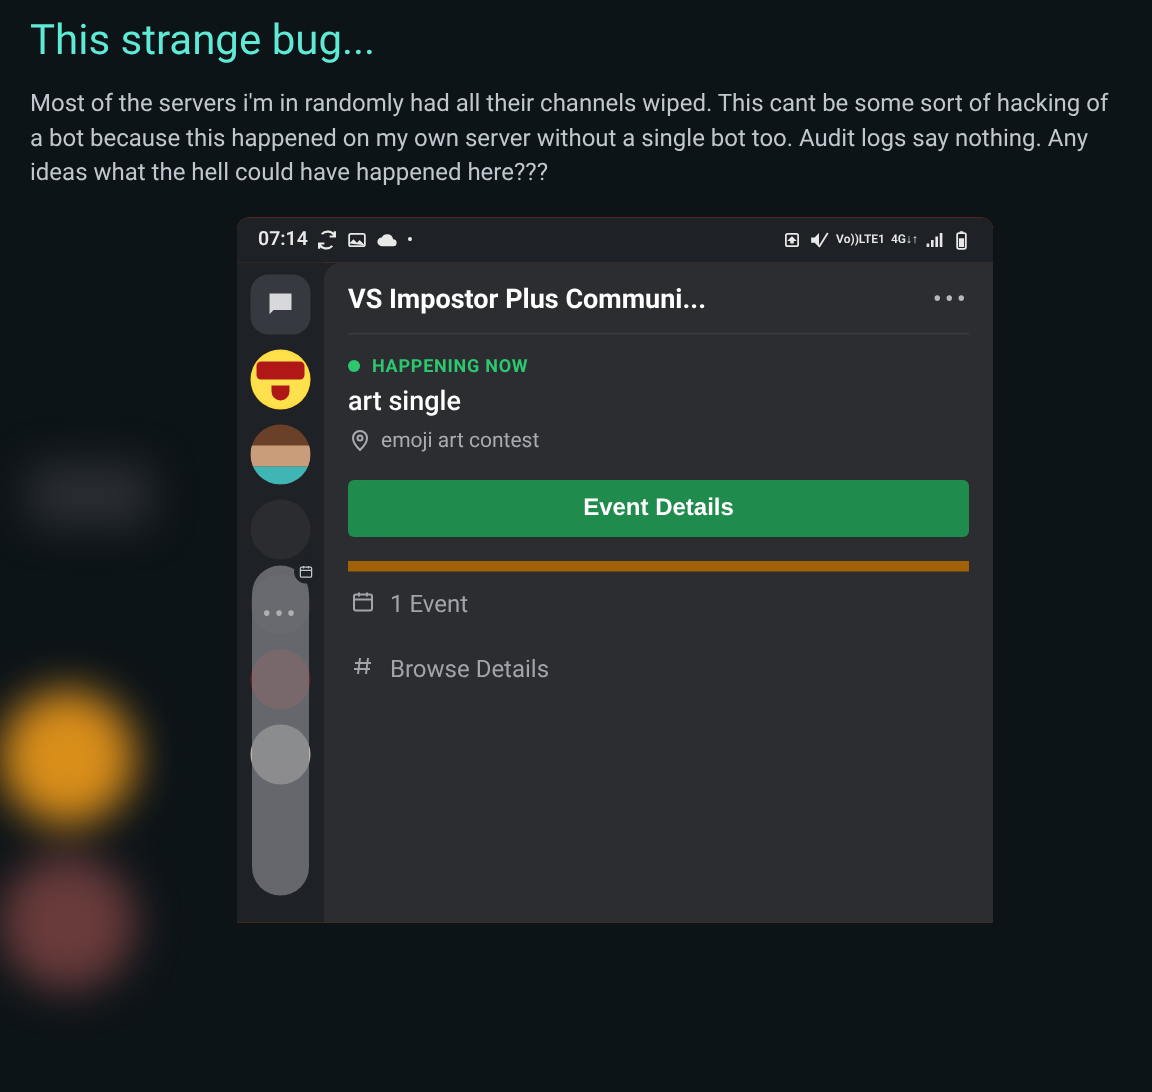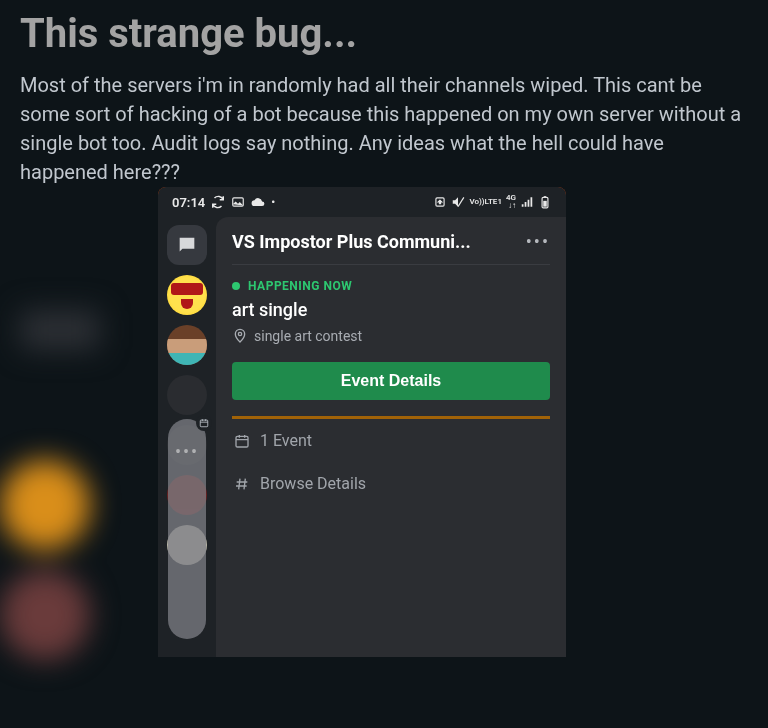--- a/index.html
+++ b/index.html
@@ -9,50 +9,51 @@
     background: #0d1418;
     font-family: -apple-system, BlinkMacSystemFont, "Segoe UI", Roboto, Helvetica, Arial, sans-serif;
     color: #dcddde;
     overflow: hidden;
     position: relative;
   }
   .post {
     padding: 10px 20px 0 20px;
   }
   .post-title {
-    font-size: 40px;
-    font-weight: 700;
-    color: #a3a3a3;
+    font-size: 28px;
+    font-weight: 400;
+    color: #5eead4;
     margin-bottom: 14px;
   }
   .post-body {
-    font-size: 20px;
+    font-size: 16px;
     line-height: 1.45;
     color: #c1c7ce;
+    margin-bottom: 18px;
   }
   
   .bg-blur {
     position: absolute;
     left: 0; right: 0; bottom: 0; top: 250px;
     filter: blur(14px);
     z-index: 0;
   }
   .bg-circle { position: absolute; border-radius: 50%; }
   .bg1 { width: 90px; height: 90px; left: 0px; top: 210px; background: #d98e1a; }
   .bg2 { width: 90px; height: 90px; left: 0px; top: 320px; background: #6a3b3b; }
   .bg-rect { position:absolute; left:20px; top:60px; width:80px; height:40px; background:#2c2f34; border-radius:6px; }
   .phone-wrap {
     position: relative;
     z-index: 1;
     margin: 0 auto;
     width: 452px;
     margin-left: 158px;
   }
   .phone {
-    width: 408px;
+    width: 504px;
     background: #c2410c;
     border-radius: 8px 8px 0 0;
     overflow: hidden;
     font-size: 14px;
     position: relative;
   }
   .statusbar {
     height: 30px;
     display: flex;
     align-items: center;
@@ -140,21 +141,21 @@
   }
   .server-header {
     display:flex; align-items:center; justify-content:space-between;
     padding-bottom: 12px;
     border-bottom: 1px solid #3a3c41;
   }
   .server-name { font-size:18px; font-weight:700; color:#ffffff; }
   .dots3 { color:#b5b8bd; font-size:18px; letter-spacing:2px; }
   .event-card {
     padding: 14px 0 16px 0;
-    border-bottom: 3px solid #a16207;
+    border-bottom: 7px solid #a16207;
   }
   .happening {
     color:#2dc770; font-size:12px; font-weight:700; letter-spacing:0.5px;
     display:flex; align-items:center; gap:8px;
   }
   .happening .dot { width:8px; height:8px; border-radius:50%; background:#2dc770; }
   .ev-title { color:#ffffff; font-size:18px; font-weight:500; margin-top:6px; }
   .ev-loc { color:#a8acb2; font-size:14px; margin-top:8px; display:flex; align-items:center; gap:6px;}
   .ev-btn {
     margin-top:18px;
@@ -162,21 +163,21 @@
     color:#ffffff;
     font-weight:600;
     font-size:16px;
     border:none; border-radius:4px;
     padding:10px 0;
     width:100%;
     text-align:center;
     cursor:pointer;
   }
   .ch-item {
-    display:flex; align-items:center; gap:10px;
+    display:flex; gap:10px;
     color:#a1a5ab; font-size:16px;
     padding: 12px 2px;
   }
   .ch-item svg, .ev-loc svg { width:16px; height:16px; flex-shrink:0; }
   .tiny { font-size:8px; line-height:1; }
 </style>
 </head>
 <body>
 
 <div class="post">
@@ -224,21 +225,21 @@
         <span class="sb-icon">
           <svg viewBox="0 0 24 24" fill="currentColor">
               <path d="M3 9v6h4l5 5V4L7 9H3z"></path>
               <line x1="22" y1="4" x2="12" y2="20" stroke="currentColor" stroke-width="2"></line>
             </svg>
         </span>
         <span style="display:flex;flex-direction:row;align-items:flex-start;">
           <span class="tiny">Vo))</span>
           <span class="tiny">LTE1</span>
         </span>
-        <span style="display:flex;flex-direction:column;align-items:flex-end;">
+        <span style="display:flex;flex-direction:row;align-items:flex-end;">
           <span class="tiny">4G</span>
           <span class="tiny">↓↑</span>
         </span>
         <span class="sb-icon">
           <svg viewBox="0 0 24 24" fill="currentColor">
               <path d="M3 20h3v-4H3v4zm5 0h3v-8H8v8zm5 0h3V8h-3v12zm5 0h3V4h-3v16z"></path>
             </svg>
         </span>
         <span class="sb-icon">
           <svg viewBox="0 0 24 24" fill="currentColor">
@@ -288,21 +289,21 @@
           <div class="happening">
             <span class="dot"></span>
             <span>HAPPENING NOW</span>
           </div>
           <div class="ev-title">art single</div>
           <div class="ev-loc">
             <svg viewBox="0 0 24 24" fill="none" stroke="currentColor" stroke-width="2">
                 <path d="M12 21s-7-6.5-7-12a7 7 0 1114 0c0 5.5-7 12-7 12z"></path>
                 <circle cx="12" cy="9" r="2.5"></circle>
               </svg>
-            <span>single art contest</span>
+            <span>emoji art contest</span>
           </div>
           <button class="ev-btn">Event Details</button>
         </div>
 
         <div class="ch-item">
           <svg viewBox="0 0 24 24" fill="none" stroke="currentColor" stroke-width="2">
               <rect x="3" y="5" width="18" height="16" rx="2"></rect>
               <path d="M3 10h18M8 3v4M16 3v4"></path>
             </svg>
           <span>1 Event</span>

